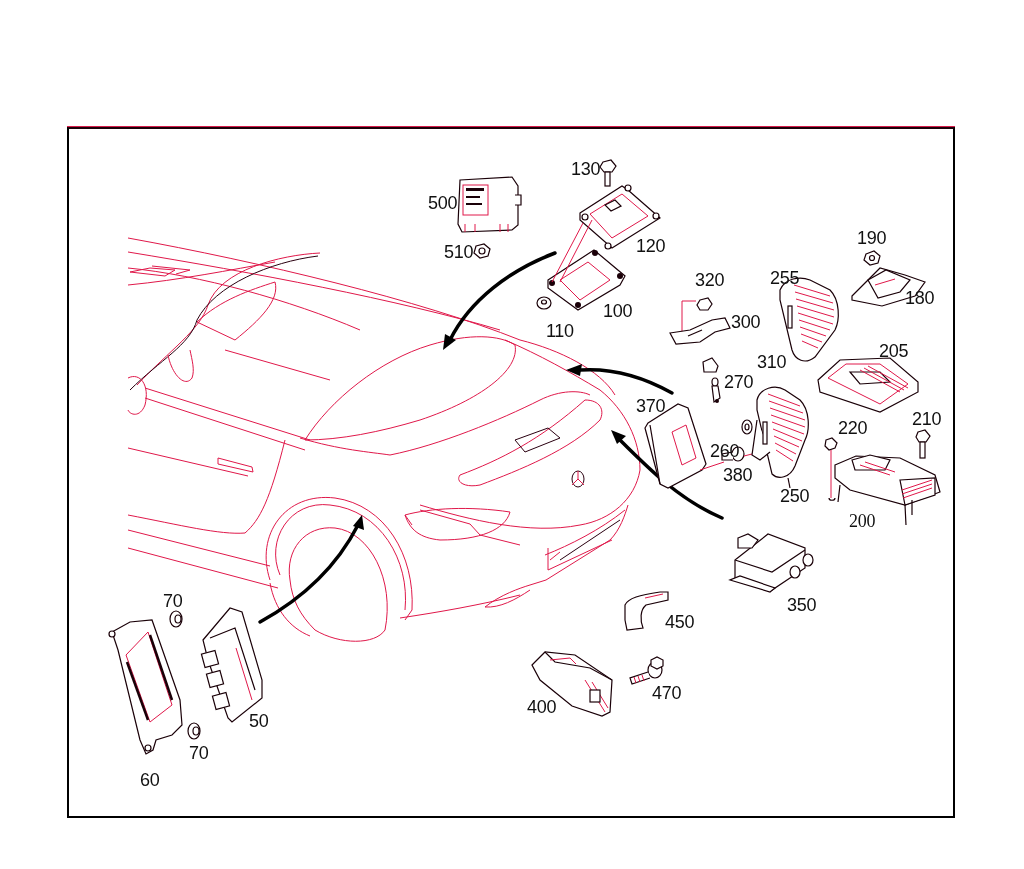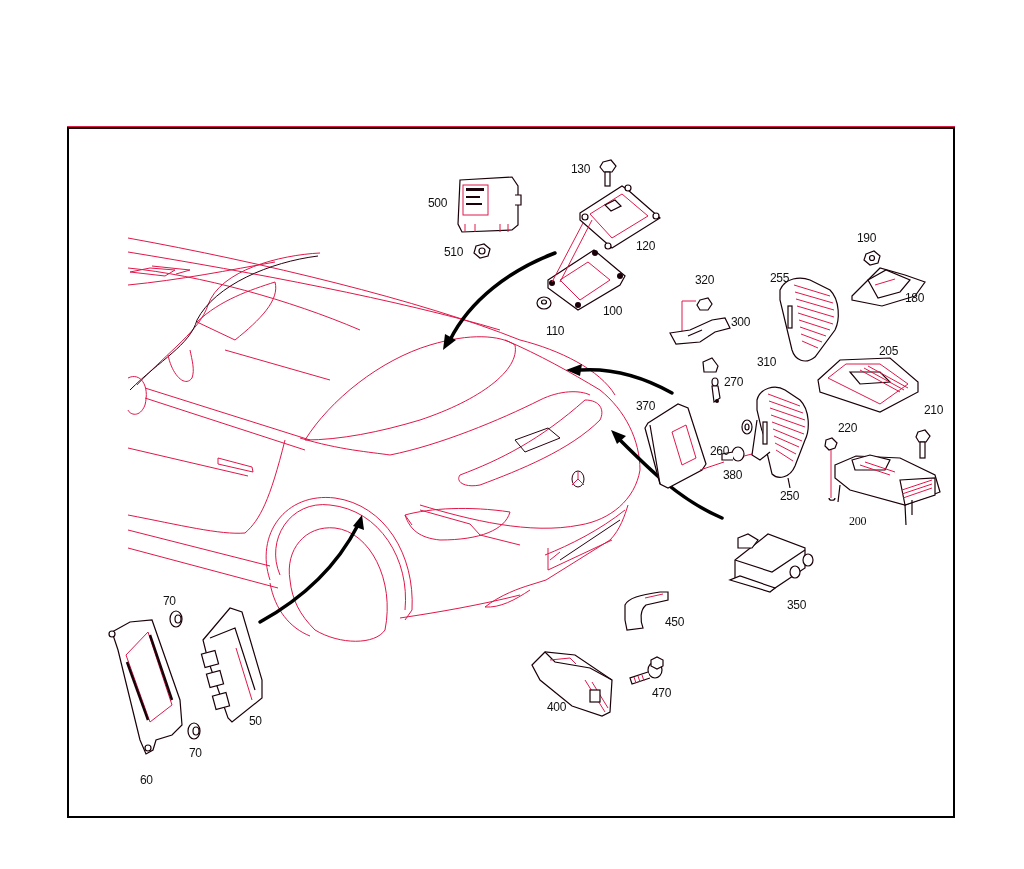--- a/index.html
+++ b/index.html
@@ -10,21 +10,21 @@
            box-sizing: border-box; border: 2px solid #000; border-top-color: #1a0008; }
   #frame::before { content: ""; position: absolute; left: -2px; top: -3px; right: -2px; height: 1px; background: #d81b4a; }
   svg { position: absolute; left: 0; top: 0; }
   .car { fill: none; stroke: #e0184a; stroke-width: 1; }
   .car-dark { fill: none; stroke: #2a0010; stroke-width: 1; }
   .part { fill: #fff; stroke: #1a0008; stroke-width: 1.2; }
   .part-red { fill: none; stroke: #e0184a; stroke-width: 1; }
   .fill-dark { fill: #1a0008; }
   .arrow { fill: none; stroke: #000; stroke-width: 3.5; stroke-linecap: round; }
   .arrowhead { fill: #000; }
-  .lbl { position: absolute; font-size: 12px; color: #111; line-height: 16px;
+  .lbl { position: absolute; font-size: 18px; color: #111; line-height: 16px;
          white-space: nowrap; letter-spacing: -0.3px; }
 </style>
 </head>
 <body>
 
 <div id="stage">
   <div id="frame"></div>
 
   <svg width="1024" height="869" viewBox="0 0 1024 869">
 
@@ -336,24 +336,24 @@
       <span class="lbl" style="left: 724px; top: 374px;">270</span>
       <span class="lbl" style="left: 710px; top: 419px; margin-top: 24px;">260</span>
       <span class="lbl" style="left: 723px; top: 467px;">380</span>
       <span class="lbl" style="left: 636px; top: 398px;">370</span>
       <span class="lbl" style="left: 770px; top: 270px;">255</span>
       <span class="lbl" style="left: 780px; top: 488px;">250</span>
       <span class="lbl" style="left: 857px; top: 230px;">190</span>
       <span class="lbl" style="left: 905px; top: 290px;">180</span>
       <span class="lbl" style="left: 879px; top: 343px;">205</span>
       <span class="lbl" style="left: 838px; top: 420px;">220</span>
-      <span class="lbl" style="left: 912px; top: 402px; margin-left: 12px;">210</span>
+      <span class="lbl" style="left: 912px; top: 411px;">210</span>
       <span class="lbl" style="left: 849px; top: 513px; font-family: Liberation Serif, serif;">200</span>
       <span class="lbl" style="left: 787px; top: 597px;">350</span>
       <span class="lbl" style="left: 665px; top: 614px;">450</span>
       <span class="lbl" style="left: 652px; top: 685px;">470</span>
-      <span class="lbl" style="left: 527px; top: 699px; margin-left: 20px;">400</span>
+      <span class="lbl" style="left: 527px; top: 699px;">400</span>
       <span class="lbl" style="left: 163px; top: 593px;">70</span>
       <span class="lbl" style="left: 249px; top: 713px;">50</span>
       <span class="lbl" style="left: 189px; top: 745px;">70</span>
       <span class="lbl" style="left: 140px; top: 772px;">60</span>
     </div>
 </div>
 
 </body></html>

